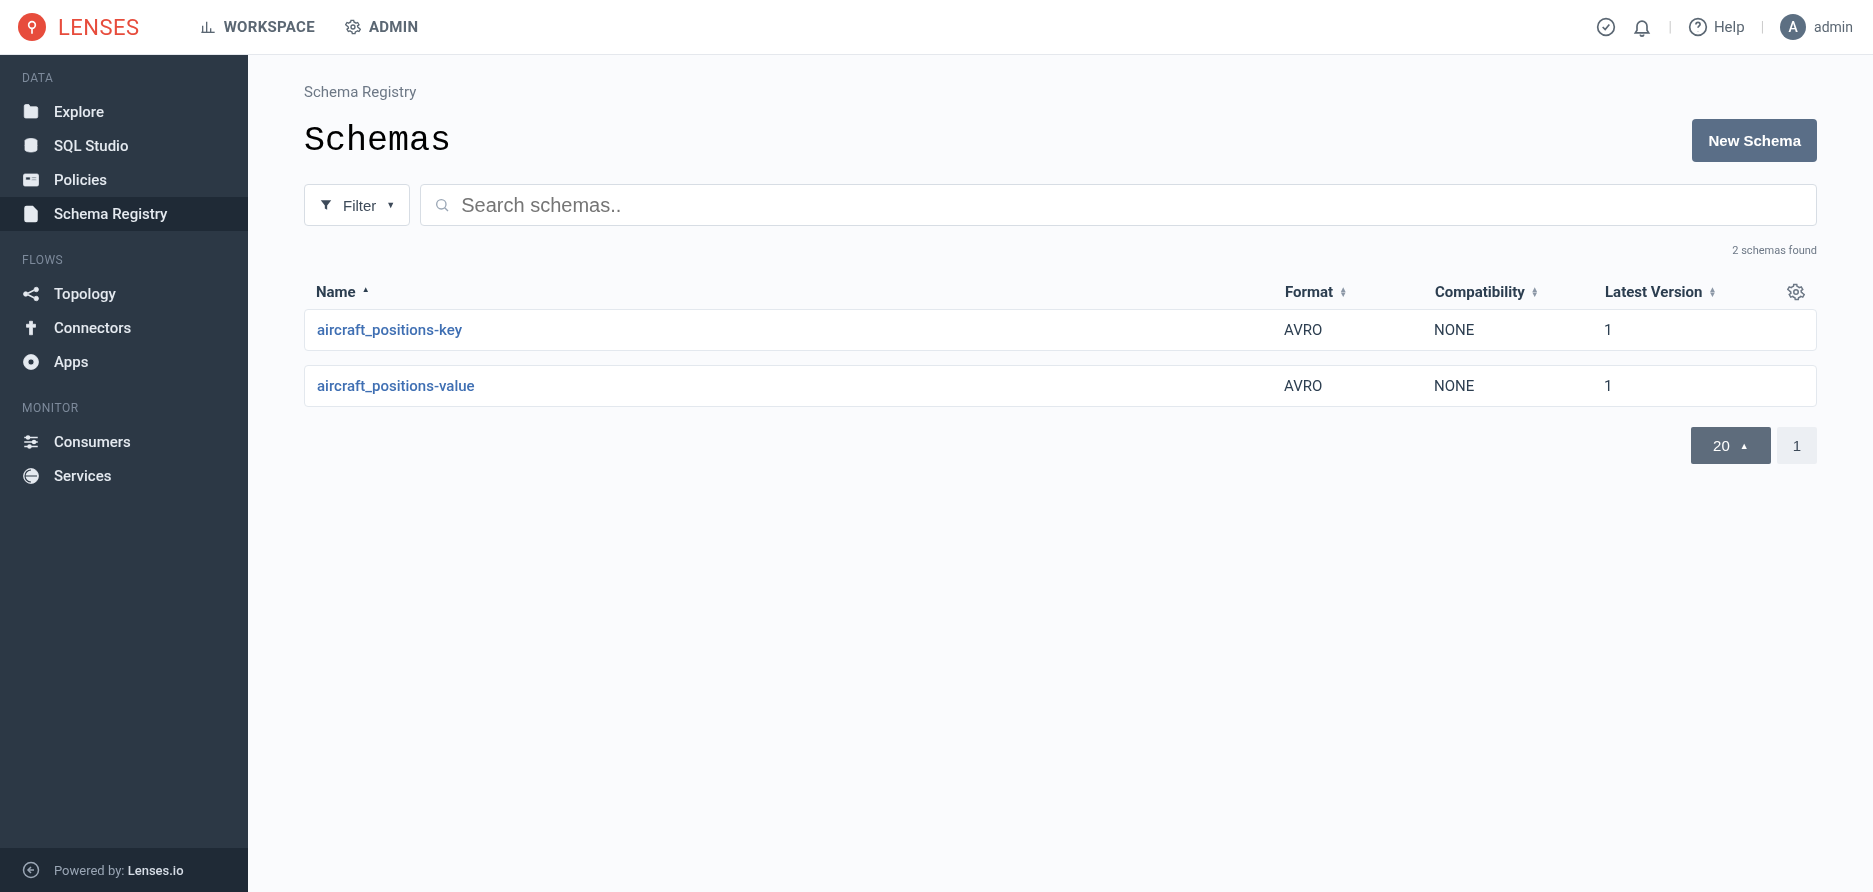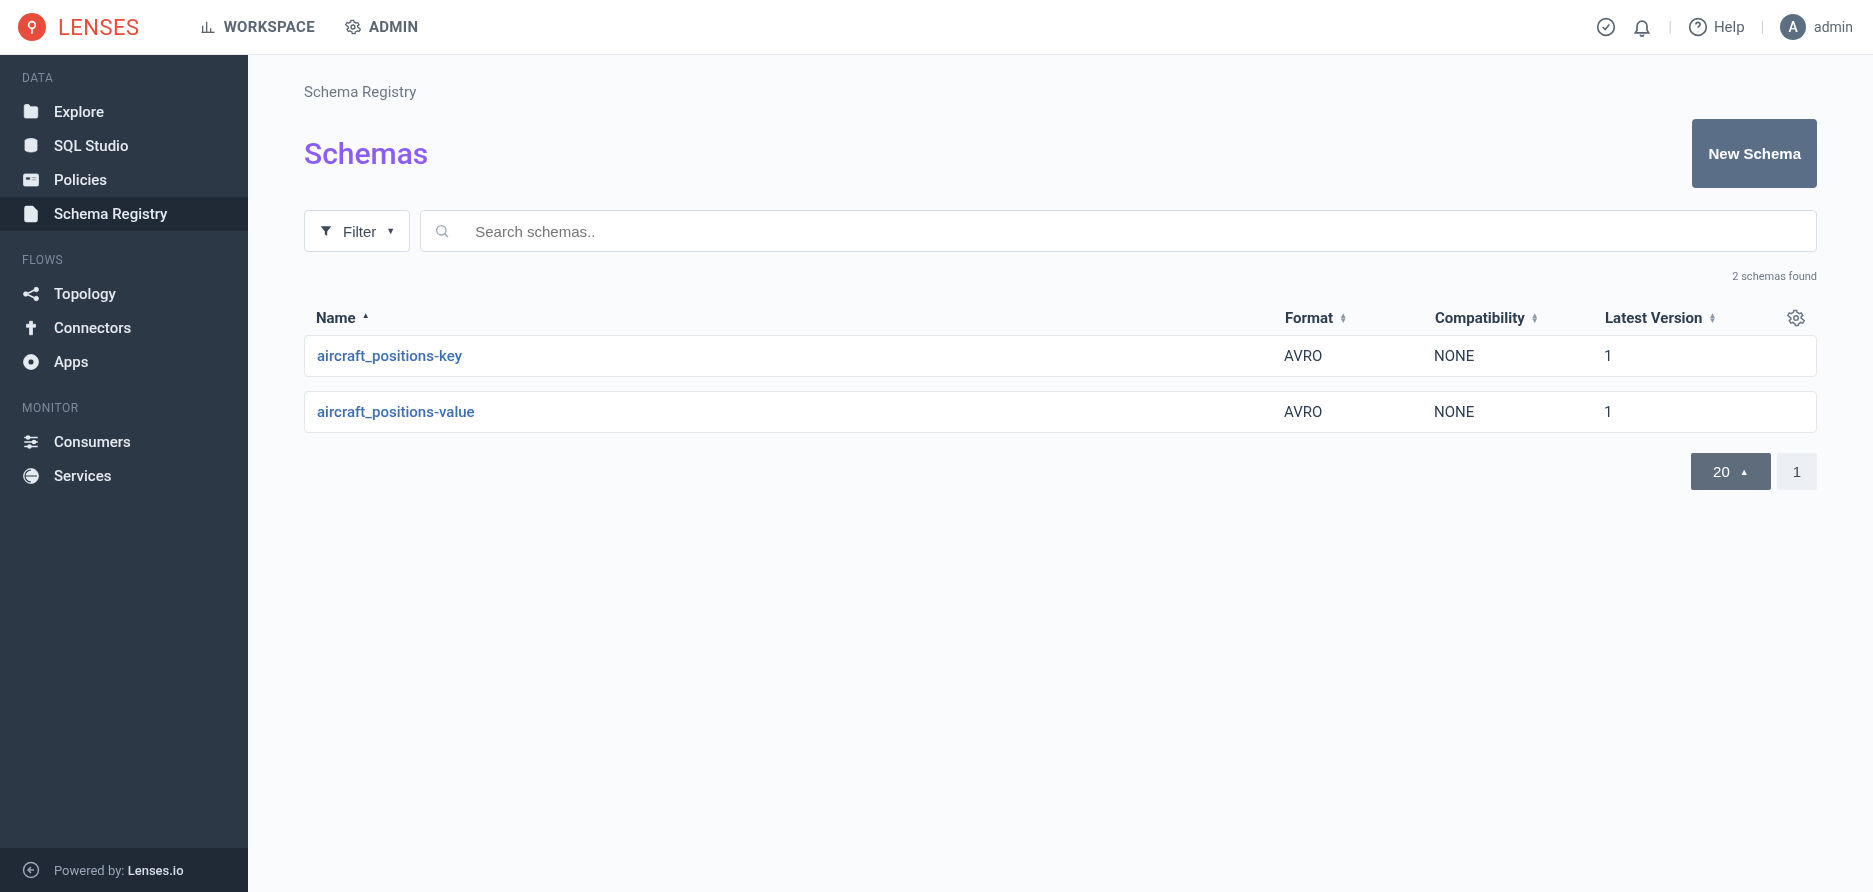--- a/index.html
+++ b/index.html
@@ -30,28 +30,28 @@
   .side-item.active { background:#1f2a36; }
   .side-item svg { stroke:#e5eaf0; fill:#e5eaf0; flex:0 0 18px; }
   .side-section-gap { height:22px; }
   .sidebar-footer { height:44px; display:flex; align-items:center; gap:14px; padding:0 22px; background:#1f2a36; color:#9aa6b5; font-size:13px; }
   .sidebar-footer a { color:#d6dde6; text-decoration:none; font-weight:500; }
   .sidebar-footer svg { stroke:#9aa6b5; }
   
   .main { flex:1; background:#fafbfd; overflow:auto; padding:28px 56px; }
   .breadcrumb { color:#6d7886; font-size:15px; margin-bottom:18px; }
   .title-row { display:flex; align-items:center; justify-content:space-between; margin-bottom:22px; }
-  .page-title { font-size:30px; font-weight:500; color:#8b5cf6; }
-  .new-btn { background:#5a6e87; color:#fff; padding:26px 16px; border-radius:4px; font-weight:600; font-size:15px; cursor:pointer; border:none; }
+  .page-title { font-size:35px; font-weight:500; color:#000000;font-family:Liberation Mono, monospace; }
+  .new-btn { background:#5a6e87; color:#fff; padding:13px 16px; border-radius:4px; font-weight:600; font-size:15px; cursor:pointer; border:none; }
   .filter-row { display:flex; gap:10px; align-items:stretch; margin-bottom:18px; }
   .filter-btn { display:flex; align-items:center; gap:10px; background:#fff; border:1px solid #d7dde4; border-radius:4px; padding:0 14px; height:42px; font-size:15px; color:#3d4a59; cursor:pointer; }
   .filter-btn svg { fill:#3d4a59; }
   .search-wrap { flex:1; display:flex; align-items:center; background:#fff; border:1px solid #d7dde4; border-radius:4px; padding:0 12px; height:42px; }
   .search-wrap svg { stroke:#9aa6b5; flex:0 0 18px; }
-  .search-wrap input { border:none; outline:none; font-size:15px; margin-left:24px; flex:1; color:#a21caf; background:transparent; }
+  .search-wrap input { border:none; outline:none; font-size:20px; margin-left:10px; flex:1; color:#a21caf; background:transparent; }
   .found { text-align:right; color:#6d7886; font-size:11px; margin-bottom:18px; }
   
   .table-head { display:grid; grid-template-columns: 1fr 150px 170px 160px 40px; padding:8px 12px; font-weight:700; font-size:15px; color:#2c3e50; }
   .th { display:flex; align-items:center; gap:6px; cursor:pointer; }
   .sort-icons { display:inline-flex; flex-direction:column; line-height:5px; font-size:8px; color:#8b97a6; }
   .sort-icons.asc span:first-child { color:#2c3e50; }
   .gear-cell { display:flex; justify-content:flex-end; }
   .gear-cell svg { stroke:#6d7886; cursor:pointer; }
   .row { display:grid; grid-template-columns: 1fr 150px 170px 160px 40px; background:#fff; border:1px solid #e3e8ee; border-radius:4px; padding:11px 12px; margin-bottom:14px; font-size:15px; }
   .row .name { color:#3f6fb3; font-weight:500; cursor:pointer; }

